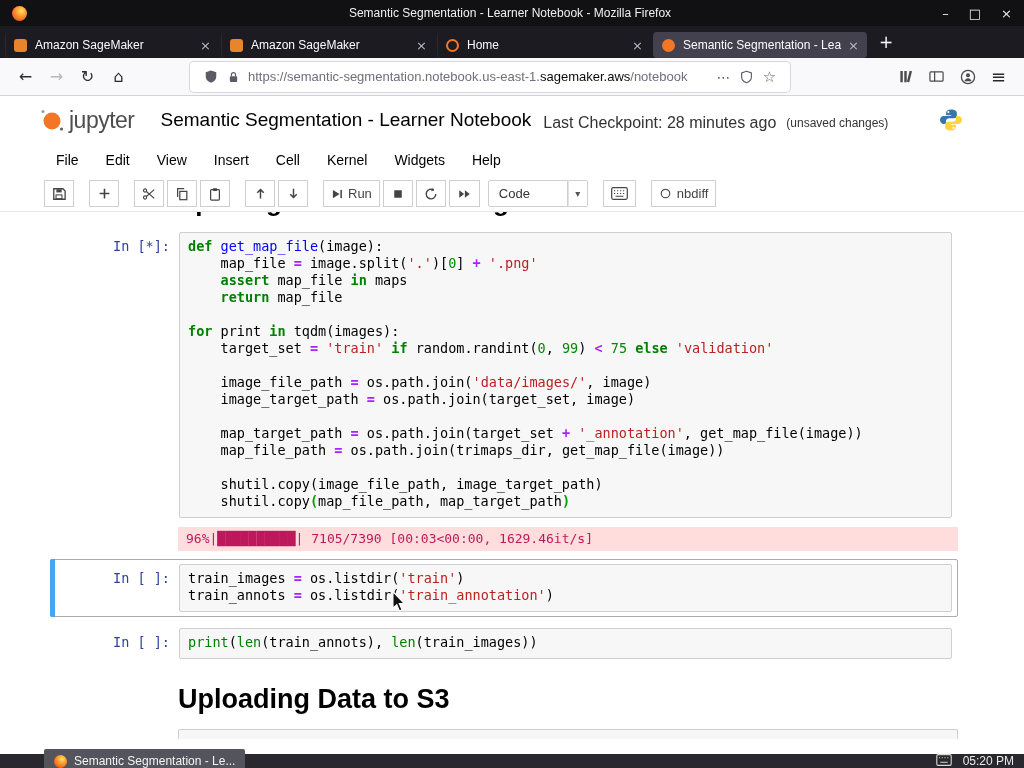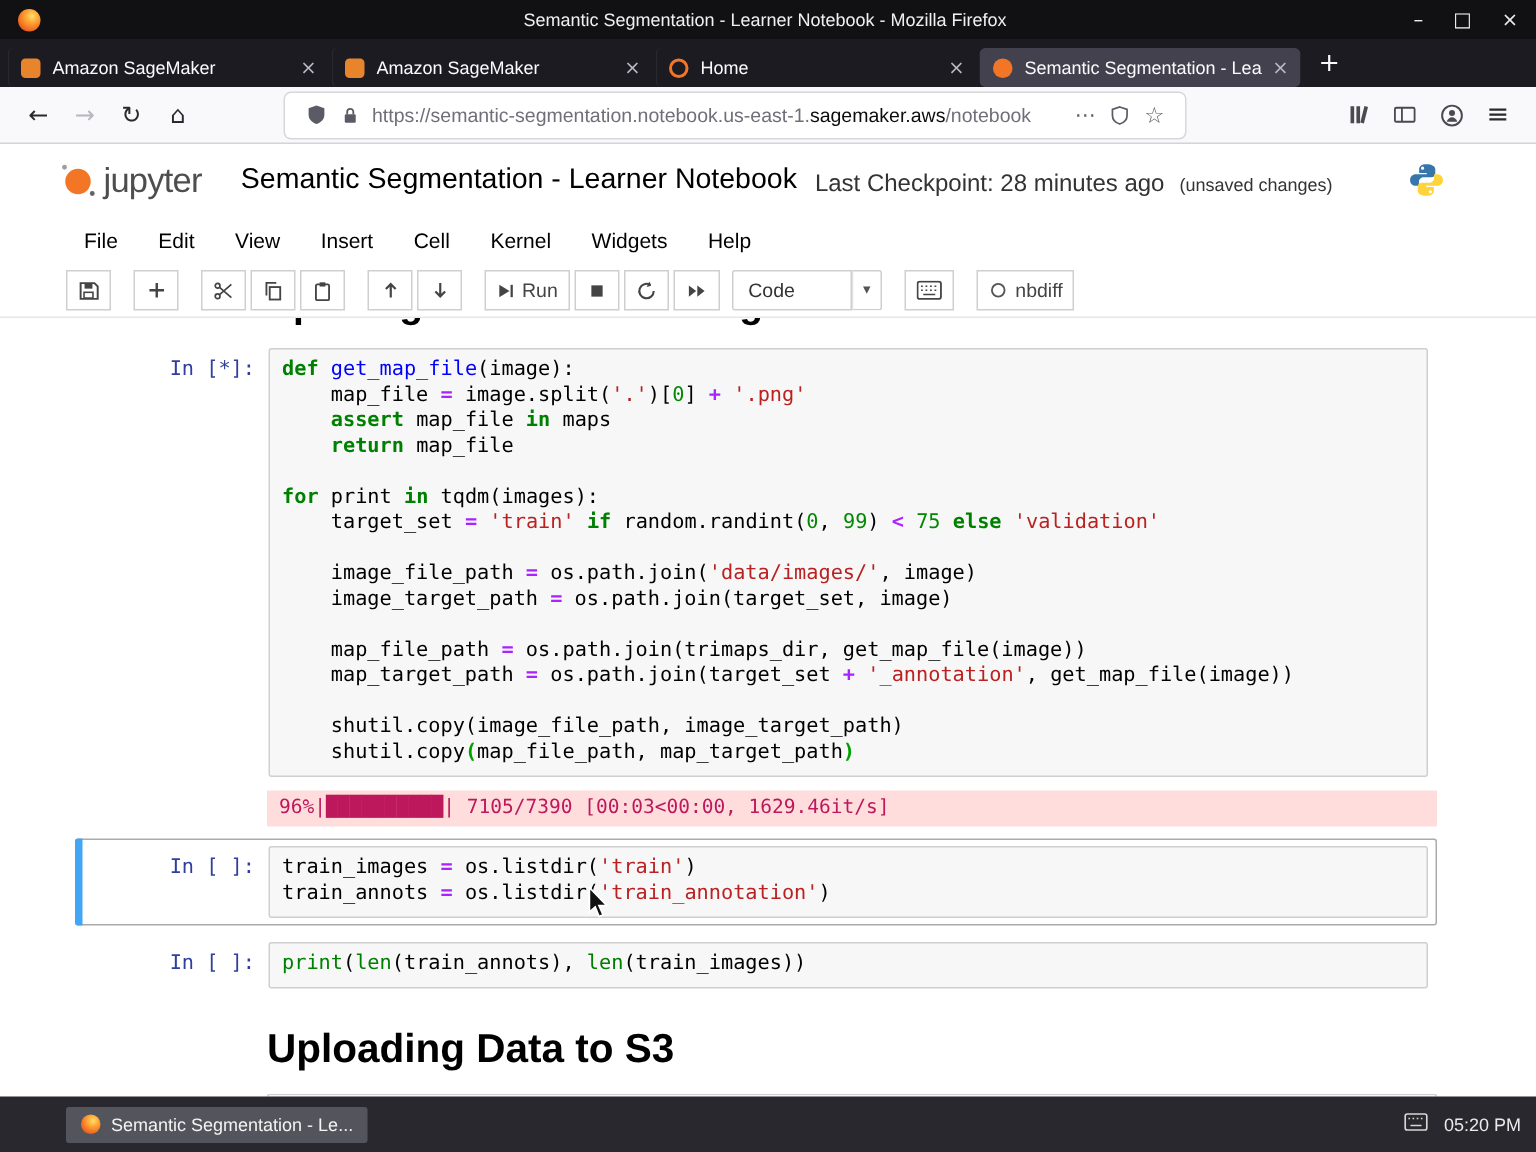--- a/index.html
+++ b/index.html
@@ -86,21 +86,21 @@
 .tok-p{color:#000}
 .tok-m{color:#00a000;font-weight:bold}
 .outrow{display:flex;margin:4px 0 0 5px}
 .outpad{width:123px;flex:none}
 .stderr{flex:1;background:#fdd;padding:4px 8px;font:13px/16px "DejaVu Sans Mono","Liberation Mono",monospace;color:#be185d;white-space:pre}
 .mdcell{margin:20px 0 0 128px}
 .mdcell h2{font-size:27px;font-weight:bold;color:#000000}
 .partialcell{margin:14px 0 0 128px;height:10px;background:#f7f7f7;border:1px solid #cfcfcf;border-bottom:none;border-radius:2px 2px 0 0}
 
 
-.taskbar{height:37px;background:#28282e;display:flex;align-items:center;flex:none;padding:0 10px 0 44px}
+.taskbar{height:14px;background:#28282e;display:flex;align-items:center;flex:none;padding:0 10px 0 44px}
 .taskbtn{height:24px;background:#54545c;border-radius:2px;display:flex;align-items:center;gap:7px;padding:0 10px;font-size:12px;color:#f3f3f3}
 .taskbtn .ffdot{width:13px;height:13px}
 .taskright{margin-left:auto;display:flex;align-items:center;gap:11px;font-size:12px;color:#eaeaea}
 
 
 .cursor{position:absolute;left:391px;top:591px;z-index:60;pointer-events:none}
 </style>
 </head>
 <body>
 
@@ -326,22 +326,22 @@
           <div class="cm-line"><span class="tok-p">    map_file </span><span class="tok-o">=</span><span class="tok-p"> image.split(</span><span class="tok-s">'.'</span><span class="tok-p">)[</span><span class="tok-n">0</span><span class="tok-p">] </span><span class="tok-o">+</span><span class="tok-p"> </span><span class="tok-s">'.png'</span></div>
           <div class="cm-line"><span class="tok-p">    </span><span class="tok-k">assert</span><span class="tok-p"> map_file </span><span class="tok-k">in</span><span class="tok-p"> maps</span></div>
           <div class="cm-line"><span class="tok-p">    </span><span class="tok-k">return</span><span class="tok-p"> map_file</span></div>
           <div class="cm-line">&nbsp;</div>
           <div class="cm-line"><span class="tok-k">for</span><span class="tok-p"> print </span><span class="tok-k">in</span><span class="tok-p"> tqdm(images):</span></div>
           <div class="cm-line"><span class="tok-p">    target_set </span><span class="tok-o">=</span><span class="tok-p"> </span><span class="tok-s">'train'</span><span class="tok-p"> </span><span class="tok-k">if</span><span class="tok-p"> random.randint(</span><span class="tok-n">0</span><span class="tok-p">, </span><span class="tok-n">99</span><span class="tok-p">) </span><span class="tok-o">&lt;</span><span class="tok-p"> </span><span class="tok-n">75</span><span class="tok-p"> </span><span class="tok-k">else</span><span class="tok-p"> </span><span class="tok-s">'validation'</span></div>
           <div class="cm-line">&nbsp;</div>
           <div class="cm-line"><span class="tok-p">    image_file_path </span><span class="tok-o">=</span><span class="tok-p"> os.path.join(</span><span class="tok-s">'data/images/'</span><span class="tok-p">, image)</span></div>
           <div class="cm-line"><span class="tok-p">    image_target_path </span><span class="tok-o">=</span><span class="tok-p"> os.path.join(target_set, image)</span></div>
           <div class="cm-line">&nbsp;</div>
+          <div class="cm-line"><span class="tok-p">    map_target_path </span><span class="tok-o">=</span><span class="tok-p"> os.path.join(target_set </span><span class="tok-o">+</span><span class="tok-p"> </span><span class="tok-s">'_annotation'</span><span class="tok-p">, get_map_file(image))</span></div>
           <div class="cm-line"><span class="tok-p">    map_file_path </span><span class="tok-o">=</span><span class="tok-p"> os.path.join(trimaps_dir, get_map_file(image))</span></div>
-          <div class="cm-line"><span class="tok-p">    map_target_path </span><span class="tok-o">=</span><span class="tok-p"> os.path.join(target_set </span><span class="tok-o">+</span><span class="tok-p"> </span><span class="tok-s">'_annotation'</span><span class="tok-p">, get_map_file(image))</span></div>
           <div class="cm-line">&nbsp;</div>
           <div class="cm-line"><span class="tok-p">    shutil.copy(image_file_path, image_target_path)</span></div>
           <div class="cm-line"><span class="tok-p">    shutil.copy</span><span class="tok-m">(</span><span class="tok-p">map_file_path, map_target_path</span><span class="tok-m">)</span></div>
         </div>
     </div>
 
     <div class="outrow">
       <div class="outpad"></div>
       <div class="stderr">96%|██████████| 7105/7390 [00:03&lt;00:00, 1629.46it/s]</div>
     </div>

